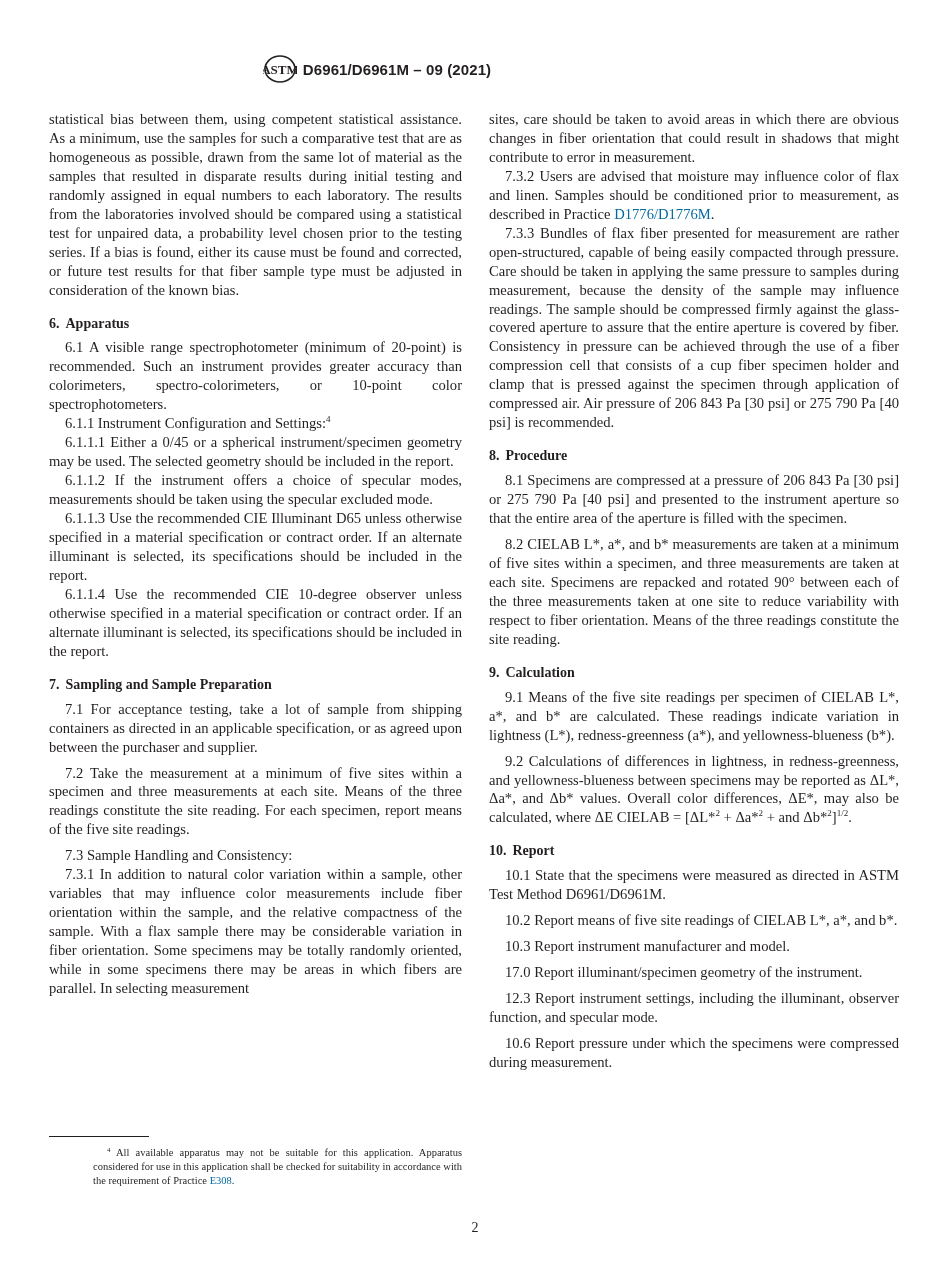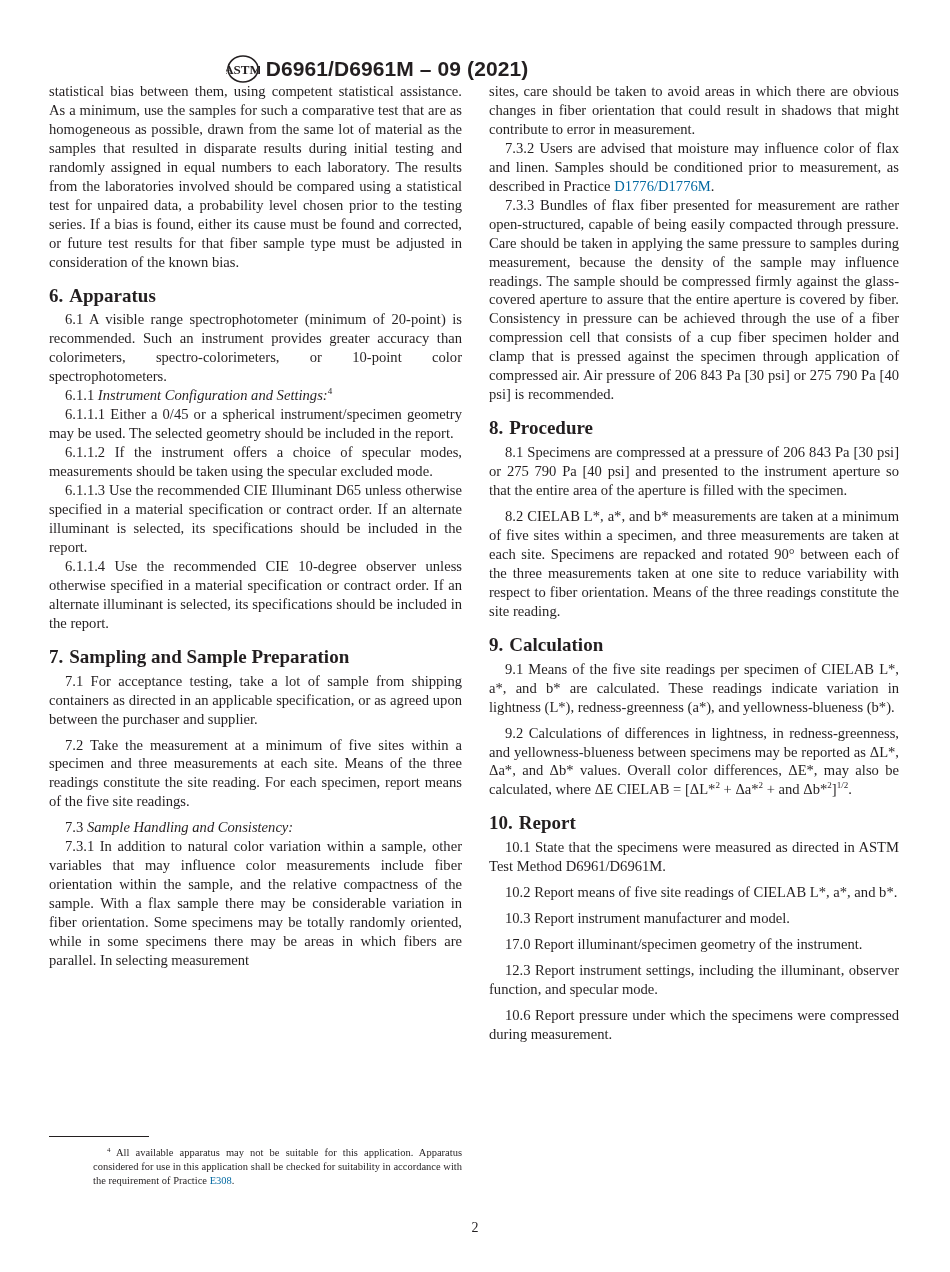--- a/index.html
+++ b/index.html
@@ -8,36 +8,36 @@
       font-family: "Liberation Serif", "DejaVu Serif", serif;
       color: #231f20;
     }
     .header {
       position: absolute; top: 52px; left: 0; width: 754px; height: 34px;
       display: flex; justify-content: center; align-items: center;
     }
     .header .logo { width: 34px; height: 30px; margin-right: 6px; }
     .header .designation {
       font-family: "Liberation Sans", "DejaVu Sans", sans-serif;
-      font-weight: bold; font-size: 21px; color: #231f20; letter-spacing: 0.1px;
+      font-weight: bold; font-size: 15px; color: #231f20; letter-spacing: 0.1px;
     }
     .col {
-      position: absolute; top: 82px; width: 413px;
+      position: absolute; top: 110px; width: 413px;
       font-size: 14.6px; line-height: 18.95px; text-align: justify;
     }
     .col.left { left: 49px; }
     .col.right { left: 489px; width: 410px; }
     .p { margin: 0; text-indent: 16px; hyphens: manual; }
     .p.noindent { text-indent: 0; }
     .p.gap { margin-top: 7px; }
     .h {
-      margin: 15px 0 5px 0; font-weight: bold; font-size: 19px; text-indent: 0;
+      margin: 15px 0 5px 0; font-weight: bold; font-size: 14px; text-indent: 0;
     }
     .h .num { margin-right: 6px; }
-    .it { font-style: italic; }
+    .it { }
     .link { color: #0369a1; }
     sup { font-size: 9px; line-height: 0; vertical-align: 6px; }
     .footnote-rule {
       position: absolute; left: 49px; top: 1136px; width: 100px; height: 0;
       border-top: 1px solid #231f20;
     }
     .footnote {
       position: absolute; left: 49px; top: 1146px; width: 413px;
       font-size: 10.5px; line-height: 14px; text-align: justify;
     }

